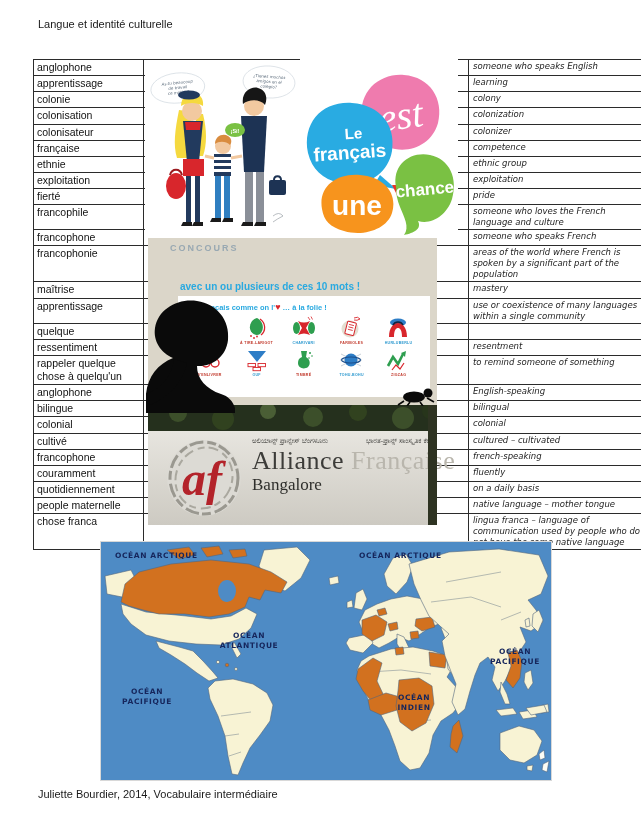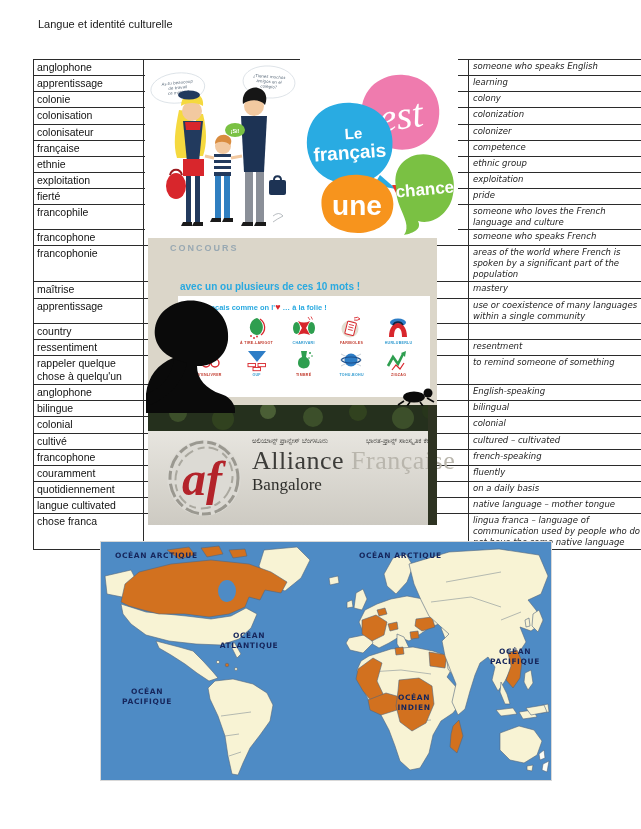--- a/index.html
+++ b/index.html
@@ -146,21 +146,21 @@
             <td class="term">maîtrise</td>
             <td class="mid"></td>
             <td class="def">mastery</td>
           </tr>
     <tr class="r2">
             <td class="term">apprentissage</td>
             <td class="mid"></td>
             <td class="def">use or coexistence of many languages within a single community</td>
           </tr>
     <tr>
-            <td class="term">country</td>
+            <td class="term">quelque</td>
             <td class="mid"></td>
             <td class="def"></td>
           </tr>
     <tr>
             <td class="term">ressentiment</td>
             <td class="mid"></td>
             <td class="def">resentment</td>
           </tr>
     <tr class="r2b">
             <td class="term">rappeler quelque chose à quelqu'un</td>
@@ -196,21 +196,21 @@
             <td class="term">couramment</td>
             <td class="mid"></td>
             <td class="def">fluently</td>
           </tr>
     <tr>
             <td class="term">quotidiennement</td>
             <td class="mid"></td>
             <td class="def">on a daily basis</td>
           </tr>
     <tr>
-            <td class="term">langue cultivated</td>
+            <td class="term">people maternelle</td>
             <td class="mid"></td>
             <td class="def">native language – mother tongue</td>
           </tr>
     <tr class="r3b">
             <td class="term">chose franca</td>
             <td class="mid"></td>
             <td class="def">lingua franca – language of communication used by people who do not have the same native language</td>
           </tr>
   </tbody>
       </table>
@@ -536,14 +536,15 @@
     <text class="maplbl" x="148" y="96" text-anchor="middle">OCÉAN</text>
     <text class="maplbl" x="148" y="106" text-anchor="middle">ATLANTIQUE</text>
     <text class="maplbl" x="46" y="152" text-anchor="middle">OCÉAN</text>
     <text class="maplbl" x="46" y="162" text-anchor="middle">PACIFIQUE</text>
     <text class="maplbl" x="414" y="112" text-anchor="middle">OCÉAN</text>
     <text class="maplbl" x="414" y="122" text-anchor="middle">PACIFIQUE</text>
     <text class="maplbl" x="313" y="158" text-anchor="middle">OCÉAN</text>
     <text class="maplbl" x="313" y="168" text-anchor="middle">INDIEN</text>
   </svg>
 
+  <div class="footer">Juliette Bourdier, 2014, Vocabulaire intermédiaire</div>
 
 </div>
 
 </body></html>

